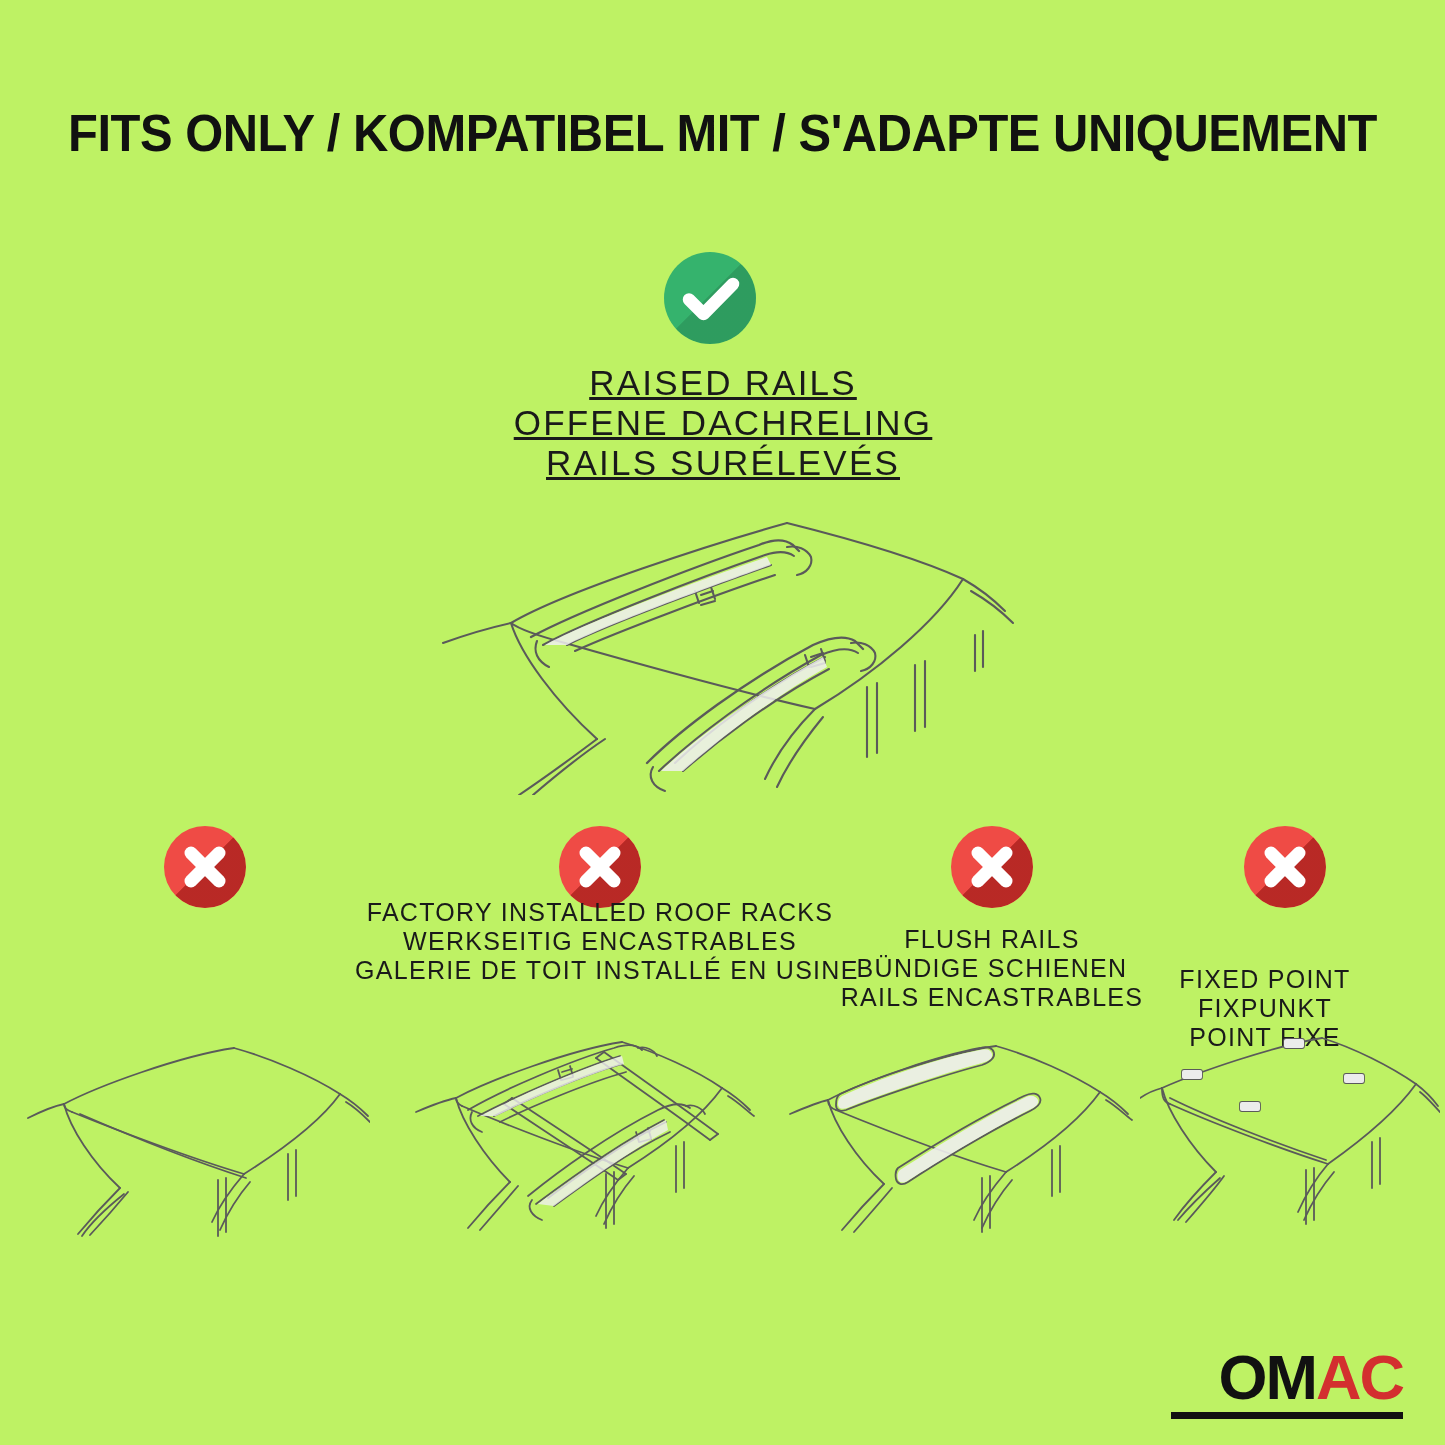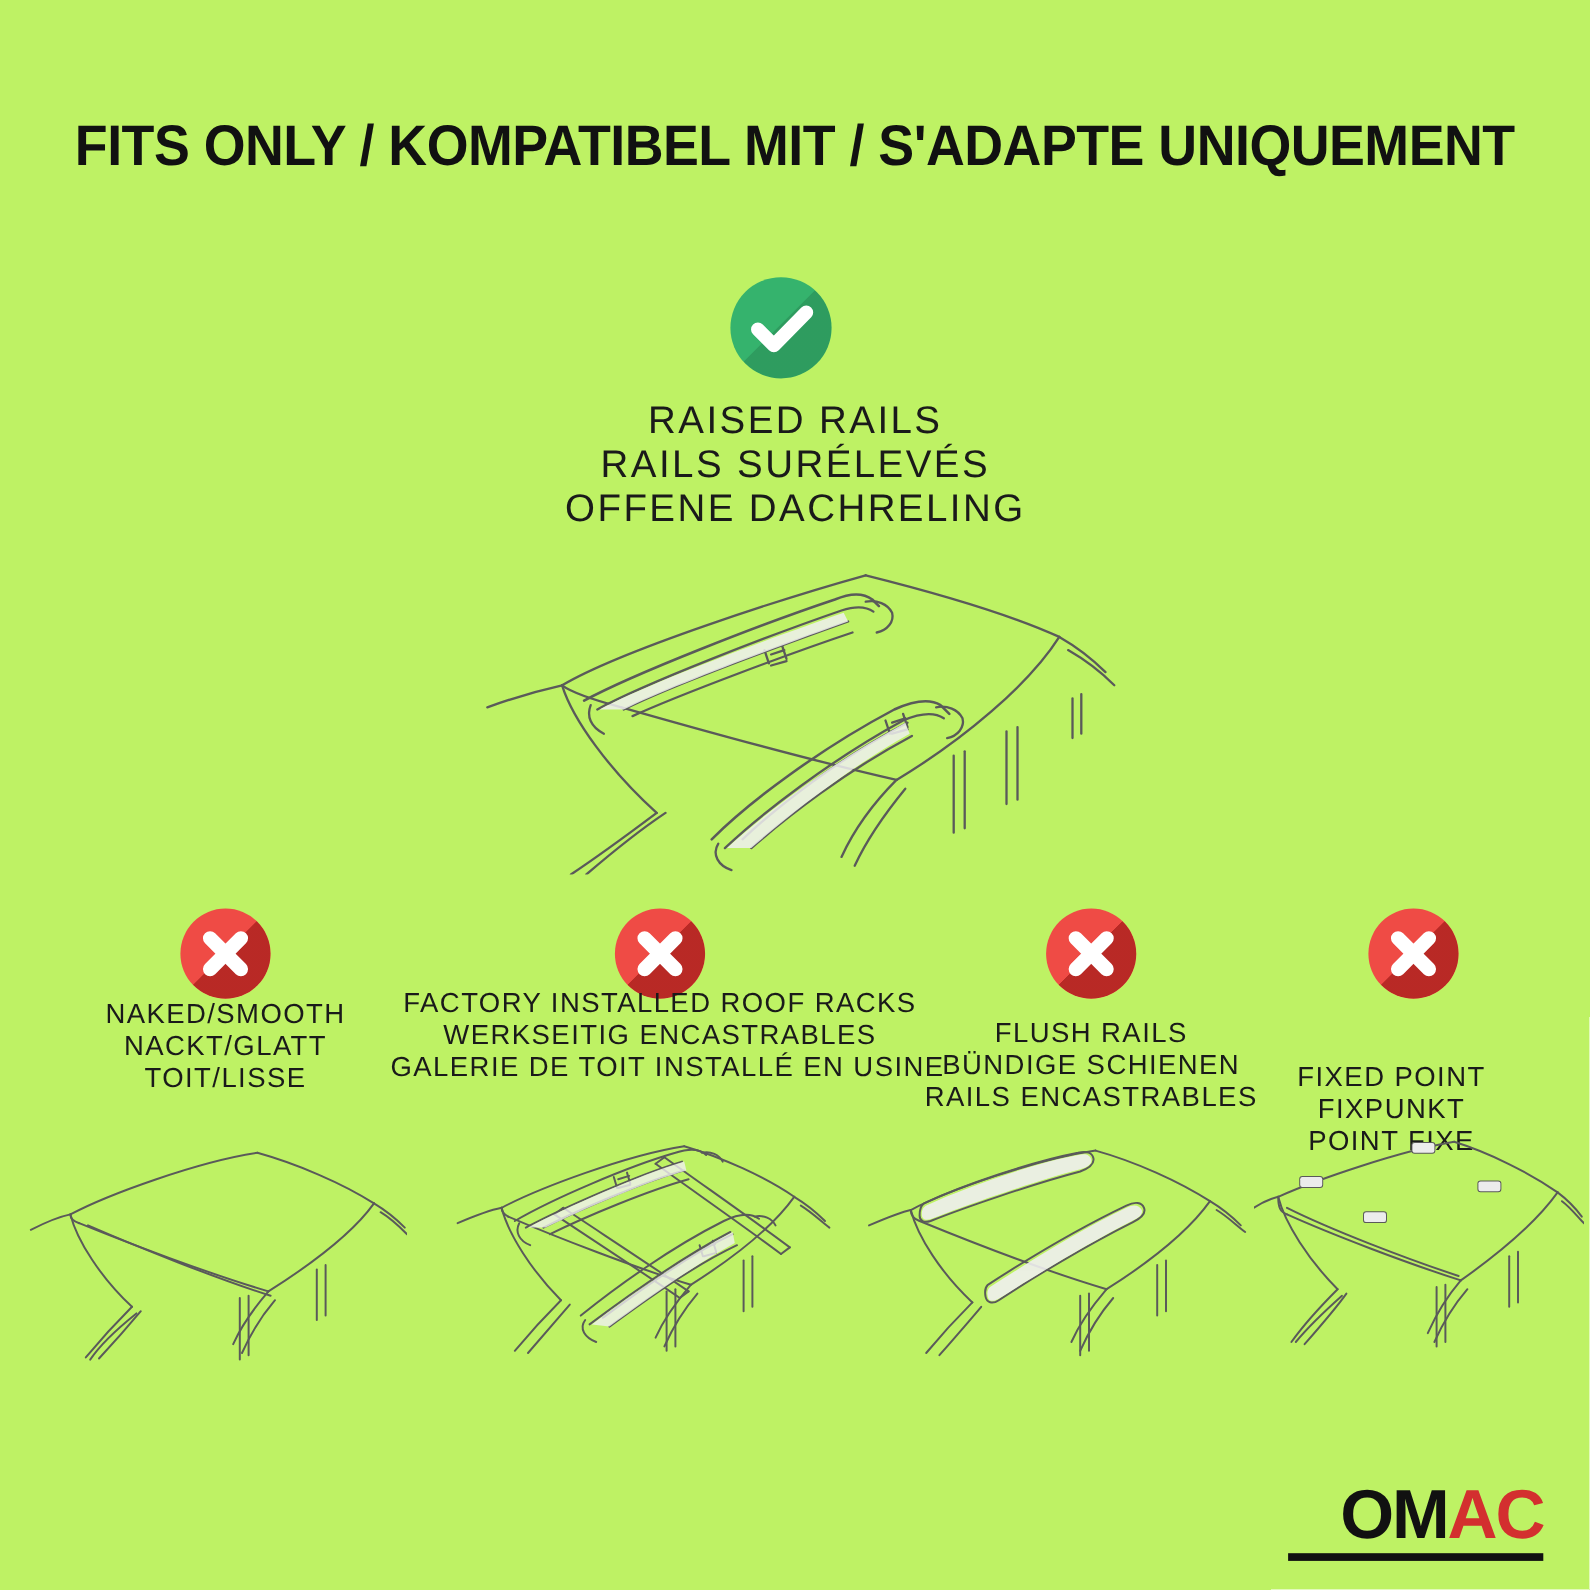--- a/index.html
+++ b/index.html
@@ -78,20 +78,21 @@
     font-weight: 300;
     color: #1a1a1a;
   }
   .caption-main {
     left: 373px;
     top: 363px;
     width: 700px;
     font-size: 35px;
     line-height: 40px;
     letter-spacing: 2.2px;
+    text-decoration: underline;
   }
   .caption-sub {
     font-size: 25px;
     line-height: 29px;
     letter-spacing: 1.3px;
   }
   .caption-line { display: block; white-space: nowrap; }
 
   
   .illus { position: absolute; }
@@ -130,22 +131,22 @@
 
   <div class="badge badge-ok">
     <div class="shadow"></div>
     <svg width="92" height="92" viewBox="0 0 92 92" aria-hidden="true">
       <path d="M25 47.5 L39.5 62 L69 32" fill="none" stroke="#ffffff" stroke-width="12.5" stroke-linecap="round" stroke-linejoin="round"></path>
     </svg>
   </div>
 
   <div class="caption caption-main">
     <span class="caption-line">RAISED RAILS</span>
+    <span class="caption-line">OFFENE DACHRELING</span>
     <span class="caption-line">RAILS SURÉLEVÉS</span>
-    <span class="caption-line">OFFENE DACHRELING</span>
   </div>
 
   <div class="illus" style="left:415px; top:495px;">
     <svg width="630" height="300" viewBox="0 0 630 300">
       <g fill="none" stroke="#5a5a5a" stroke-width="2.1" stroke-linecap="round" stroke-linejoin="round">
 
         <path d="M96 128 C150 96 300 48 372 28"></path>
         <path d="M372 28 C420 40 500 62 548 84"></path>
         <path d="M548 84 C520 128 460 178 400 214"></path>
         <path d="M400 214 C330 198 220 168 150 148"></path>
@@ -204,25 +205,20 @@
   <div class="badge badge-no" style="left:164px;">
     <div class="shadow"></div>
     <svg width="82" height="82" viewBox="0 0 82 82" aria-hidden="true">
       <g stroke="#ffffff" stroke-width="13" stroke-linecap="round">
         <line x1="27" y1="27" x2="55" y2="55"></line>
         <line x1="55" y1="27" x2="27" y2="55"></line>
       </g>
     </svg>
   </div>
 
-  <div class="caption caption-sub" style="left:30px; top:908px; width:350px;">
-    <span class="caption-line">NAKED/SMOOTH</span>
-    <span class="caption-line">NACKT/GLATT</span>
-    <span class="caption-line">TOIT/LISSE</span>
-  </div>
 
   <div class="illus" style="left:20px; top:1028px;">
     <svg width="350" height="215" viewBox="0 0 350 215">
       <g fill="none" stroke="#5a5a5a" stroke-width="1.8" stroke-linecap="round" stroke-linejoin="round">
         <path d="M44 76 C78 58 160 28 214 20"></path>
         <path d="M214 20 C250 30 292 48 320 66"></path>
         <path d="M320 66 C300 94 262 122 224 146"></path>
         <path d="M224 146 C170 130 96 102 52 84"></path>
         <path d="M52 84 C46 82 44 79 44 76"></path>
         <path d="M44 76 C34 78 20 84 8 90"></path>

